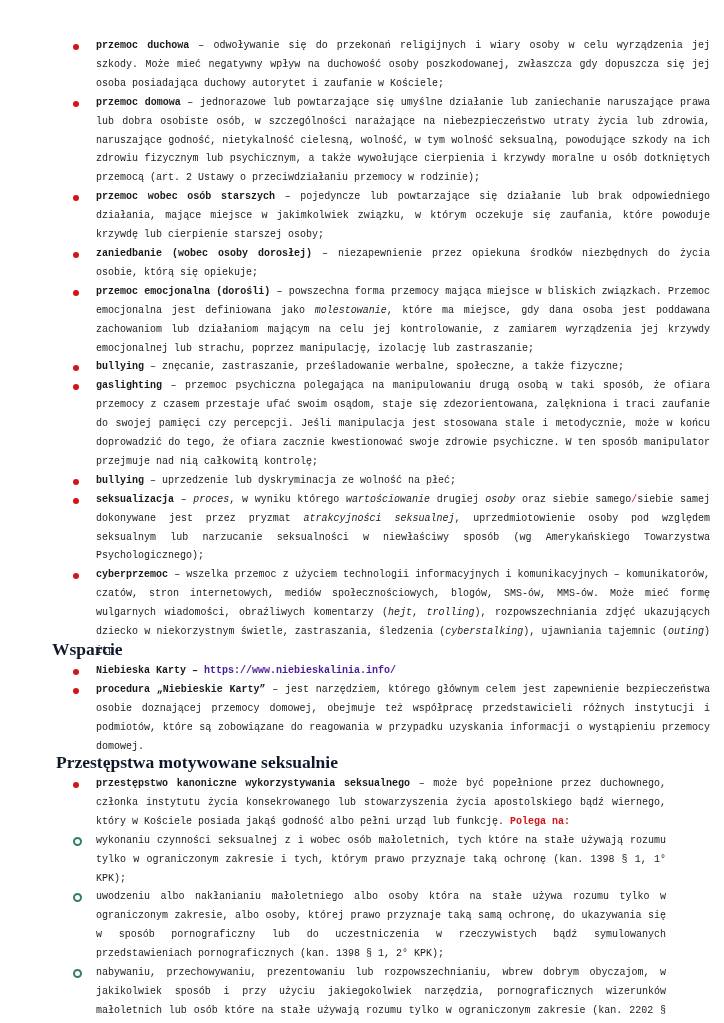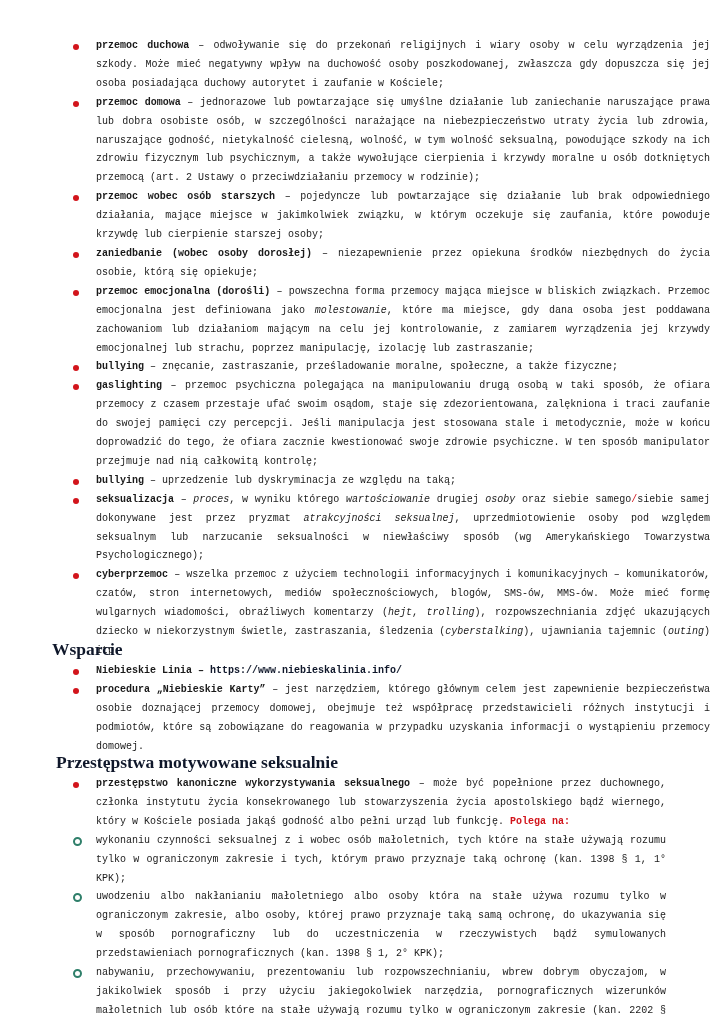--- a/index.html
+++ b/index.html
@@ -26,21 +26,21 @@
     background: #d2141b;
   }
   .sub .bullet-o {
     position: absolute; left: 73px; top: 5px;
     width: 5px; height: 5px; border-radius: 50%;
     border: 2px solid #2f7f6a; background: #fff;
   }
   .term { font-weight: bold; }
   .ital { font-style: italic; }
   .red-slash { color: #d2141b; }
-  .link { color: #0f172a; font-weight: bold; }
+  .link { color: #4c1d95; font-weight: bold; }
   .polega { color: #d2141b; font-weight: bold; }
   .heading {
     font-weight: bold; color: #0f172a;
     font-size: 17.5px; line-height: 22px;
     margin: 0; padding-left: 52px;
   }
   .sec1 { position: absolute; top: 37px; left: 0; width: 724px; }
   .h-wsparcie { position: absolute; top: 638px; left: 0; }
   .sec2 { position: absolute; top: 662px; left: 0; width: 724px; }
   .h-przest { position: absolute; top: 751px; left: 4px; }
@@ -50,31 +50,31 @@
 <body>
 
 <div class="page">
 
   <ul class="list sec1">
     <li class="item"><span class="bullet"></span><span class="term">przemoc duchowa</span><span> – odwoływanie się do przekonań religijnych i wiary osoby w celu wyrządzenia jej szkody. Może mieć negatywny wpływ na duchowość osoby poszkodowanej, zwłaszcza gdy dopuszcza się jej osoba posiadająca duchowy autorytet i zaufanie w Kościele;</span></li>
     <li class="item"><span class="bullet"></span><span class="term">przemoc domowa</span><span> – jednorazowe lub powtarzające się umyślne działanie lub zaniechanie naruszające prawa lub dobra osobiste osób, w szczególności narażające na niebezpieczeństwo utraty życia lub zdrowia, naruszające godność, nietykalność cielesną, wolność, w tym wolność seksualną, powodujące szkody na ich zdrowiu fizycznym lub psychicznym, a także wywołujące cierpienia i krzywdy moralne u osób dotkniętych przemocą (art. 2 Ustawy o przeciwdziałaniu przemocy w rodzinie);</span></li>
     <li class="item"><span class="bullet"></span><span class="term">przemoc wobec osób starszych</span><span> – pojedyncze lub powtarzające się działanie lub brak odpowiedniego działania, mające miejsce w jakimkolwiek związku, w którym oczekuje się zaufania, które powoduje krzywdę lub cierpienie starszej osoby;</span></li>
     <li class="item"><span class="bullet"></span><span class="term">zaniedbanie (wobec osoby dorosłej)</span><span> – niezapewnienie przez opiekuna środków niezbędnych do życia osobie, którą się opiekuje;</span></li>
     <li class="item"><span class="bullet"></span><span class="term">przemoc emocjonalna (dorośli)</span><span> – powszechna forma przemocy mająca miejsce w bliskich związkach. Przemoc emocjonalna jest definiowana jako </span><span class="ital">molestowanie</span><span>, które ma miejsce, gdy dana osoba jest poddawana zachowaniom lub działaniom mającym na celu jej kontrolowanie, z zamiarem wyrządzenia jej krzywdy emocjonalnej lub strachu, poprzez manipulację, izolację lub zastraszanie;</span></li>
-    <li class="item"><span class="bullet"></span><span class="term">bullying</span><span> – znęcanie, zastraszanie, prześladowanie moralne, społeczne, a także fizyczne;</span></li>
+    <li class="item"><span class="bullet"></span><span class="term">bullying</span><span> – znęcanie, zastraszanie, prześladowanie werbalne, społeczne, a także fizyczne;</span></li>
     <li class="item"><span class="bullet"></span><span class="term">gaslighting</span><span> – przemoc psychiczna polegająca na manipulowaniu drugą osobą w taki sposób, że ofiara przemocy z czasem przestaje ufać swoim osądom, staje się zdezorientowana, zalękniona i traci zaufanie do swojej pamięci czy percepcji. Jeśli manipulacja jest stosowana stale i metodycznie, może w końcu doprowadzić do tego, że ofiara zacznie kwestionować swoje zdrowie psychiczne. W ten sposób manipulator przejmuje nad nią całkowitą kontrolę;</span></li>
-    <li class="item"><span class="bullet"></span><span class="term">bullying</span><span> – uprzedzenie lub dyskryminacja ze względu na taką;</span></li>
+    <li class="item"><span class="bullet"></span><span class="term">bullying</span><span> – uprzedzenie lub dyskryminacja ze wolność na płeć;</span></li>
     <li class="item"><span class="bullet"></span><span class="term">seksualizacja</span><span> – </span><span class="ital">proces</span><span>, w wyniku którego </span><span class="ital">wartościowanie</span><span> drugiej </span><span class="ital">osoby</span><span> oraz siebie samego</span><span class="red-slash">/</span><span>siebie samej dokonywane jest przez pryzmat </span><span class="ital">atrakcyjności seksualnej</span><span>, uprzedmiotowienie osoby pod względem seksualnym lub narzucanie seksualności w niewłaściwy sposób (wg Amerykańskiego Towarzystwa Psychologicznego);</span></li>
     <li class="item"><span class="bullet"></span><span class="term">cyberprzemoc</span><span> – wszelka przemoc z użyciem technologii informacyjnych i komunikacyjnych – komunikatorów, czatów, stron internetowych, mediów społecznościowych, blogów, SMS-ów, MMS-ów. Może mieć formę wulgarnych wiadomości, obraźliwych komentarzy (</span><span class="ital">hejt</span><span>, </span><span class="ital">trolling</span><span>), rozpowszechniania zdjęć ukazujących dziecko w niekorzystnym świetle, zastraszania, śledzenia (</span><span class="ital">cyberstalking</span><span>), ujawniania tajemnic (</span><span class="ital">outing</span><span>) itp.</span></li>
   </ul>
 
   <h2 class="heading h-wsparcie">Wsparcie</h2>
 
   <ul class="list sec2">
-    <li class="item"><span class="bullet"></span><span class="term">Niebieskie Linia</span><span class="term"> – </span><a class="link">https://www.niebieskalinia.info/</a></li>
+    <li class="item"><span class="bullet"></span><span class="term">Niebieska Karty</span><span class="term"> – </span><a class="link">https://www.niebieskalinia.info/</a></li>
     <li class="item"><span class="bullet"></span><span class="term">procedura „Niebieskie Karty”</span><span> – jest narzędziem, którego głównym celem jest zapewnienie bezpieczeństwa osobie doznającej przemocy domowej, obejmuje też współpracę przedstawicieli różnych instytucji i podmiotów, które są zobowiązane do reagowania w przypadku uzyskania informacji o wystąpieniu przemocy domowej.</span></li>
   </ul>
 
   <h2 class="heading h-przest">Przestępstwa motywowane seksualnie</h2>
 
   <ul class="list sec3">
     <li class="item"><span class="bullet"></span><span class="term">przestępstwo kanoniczne wykorzystywania seksualnego</span><span> – może być popełnione przez duchownego, członka instytutu życia konsekrowanego lub stowarzyszenia życia apostolskiego bądź wiernego, który w Kościele posiada jakąś godność albo pełni urząd lub funkcję. </span><span class="polega">Polega na:</span></li>
     <li class="item sub"><span class="bullet-o"></span><span>wykonaniu czynności seksualnej z i wobec osób małoletnich, tych które na stałe używają rozumu tylko w ograniczonym zakresie i tych, którym prawo przyznaje taką ochronę (kan. 1398 § 1, 1° KPK);</span></li>
     <li class="item sub"><span class="bullet-o"></span><span>uwodzeniu albo nakłanianiu małoletniego albo osoby która na stałe używa rozumu tylko w ograniczonym zakresie, albo osoby, której prawo przyznaje taką samą ochronę, do ukazywania się w sposób pornograficzny lub do uczestniczenia w rzeczywistych bądź symulowanych przedstawieniach pornograficznych (kan. 1398 § 1, 2° KPK);</span></li>
     <li class="item sub"><span class="bullet-o"></span><span>nabywaniu, przechowywaniu, prezentowaniu lub rozpowszechnianiu, wbrew dobrym obyczajom, w jakikolwiek sposób i przy użyciu jakiegokolwiek narzędzia, pornograficznych wizerunków małoletnich lub osób które na stałe używają rozumu tylko w ograniczonym zakresie (kan. 2202 § 1, 3° KPK);</span></li>

